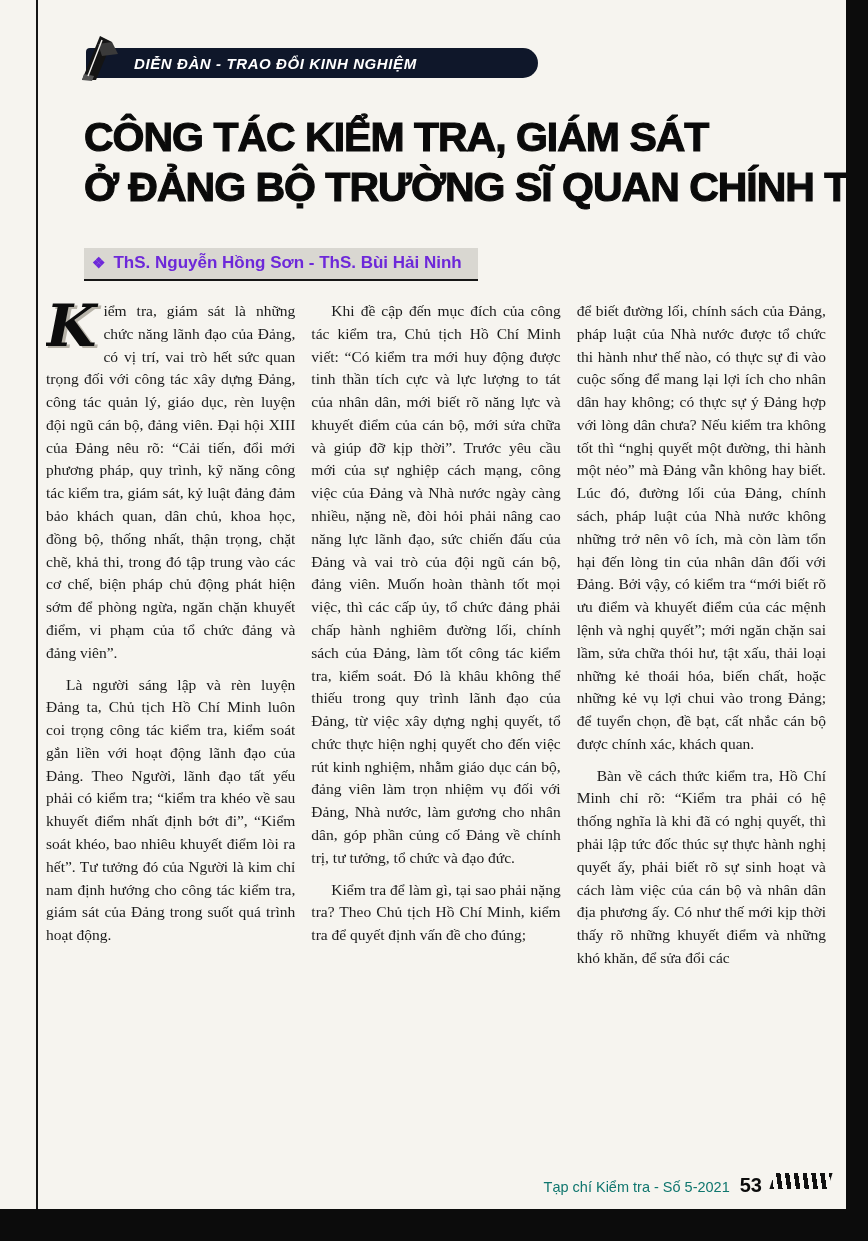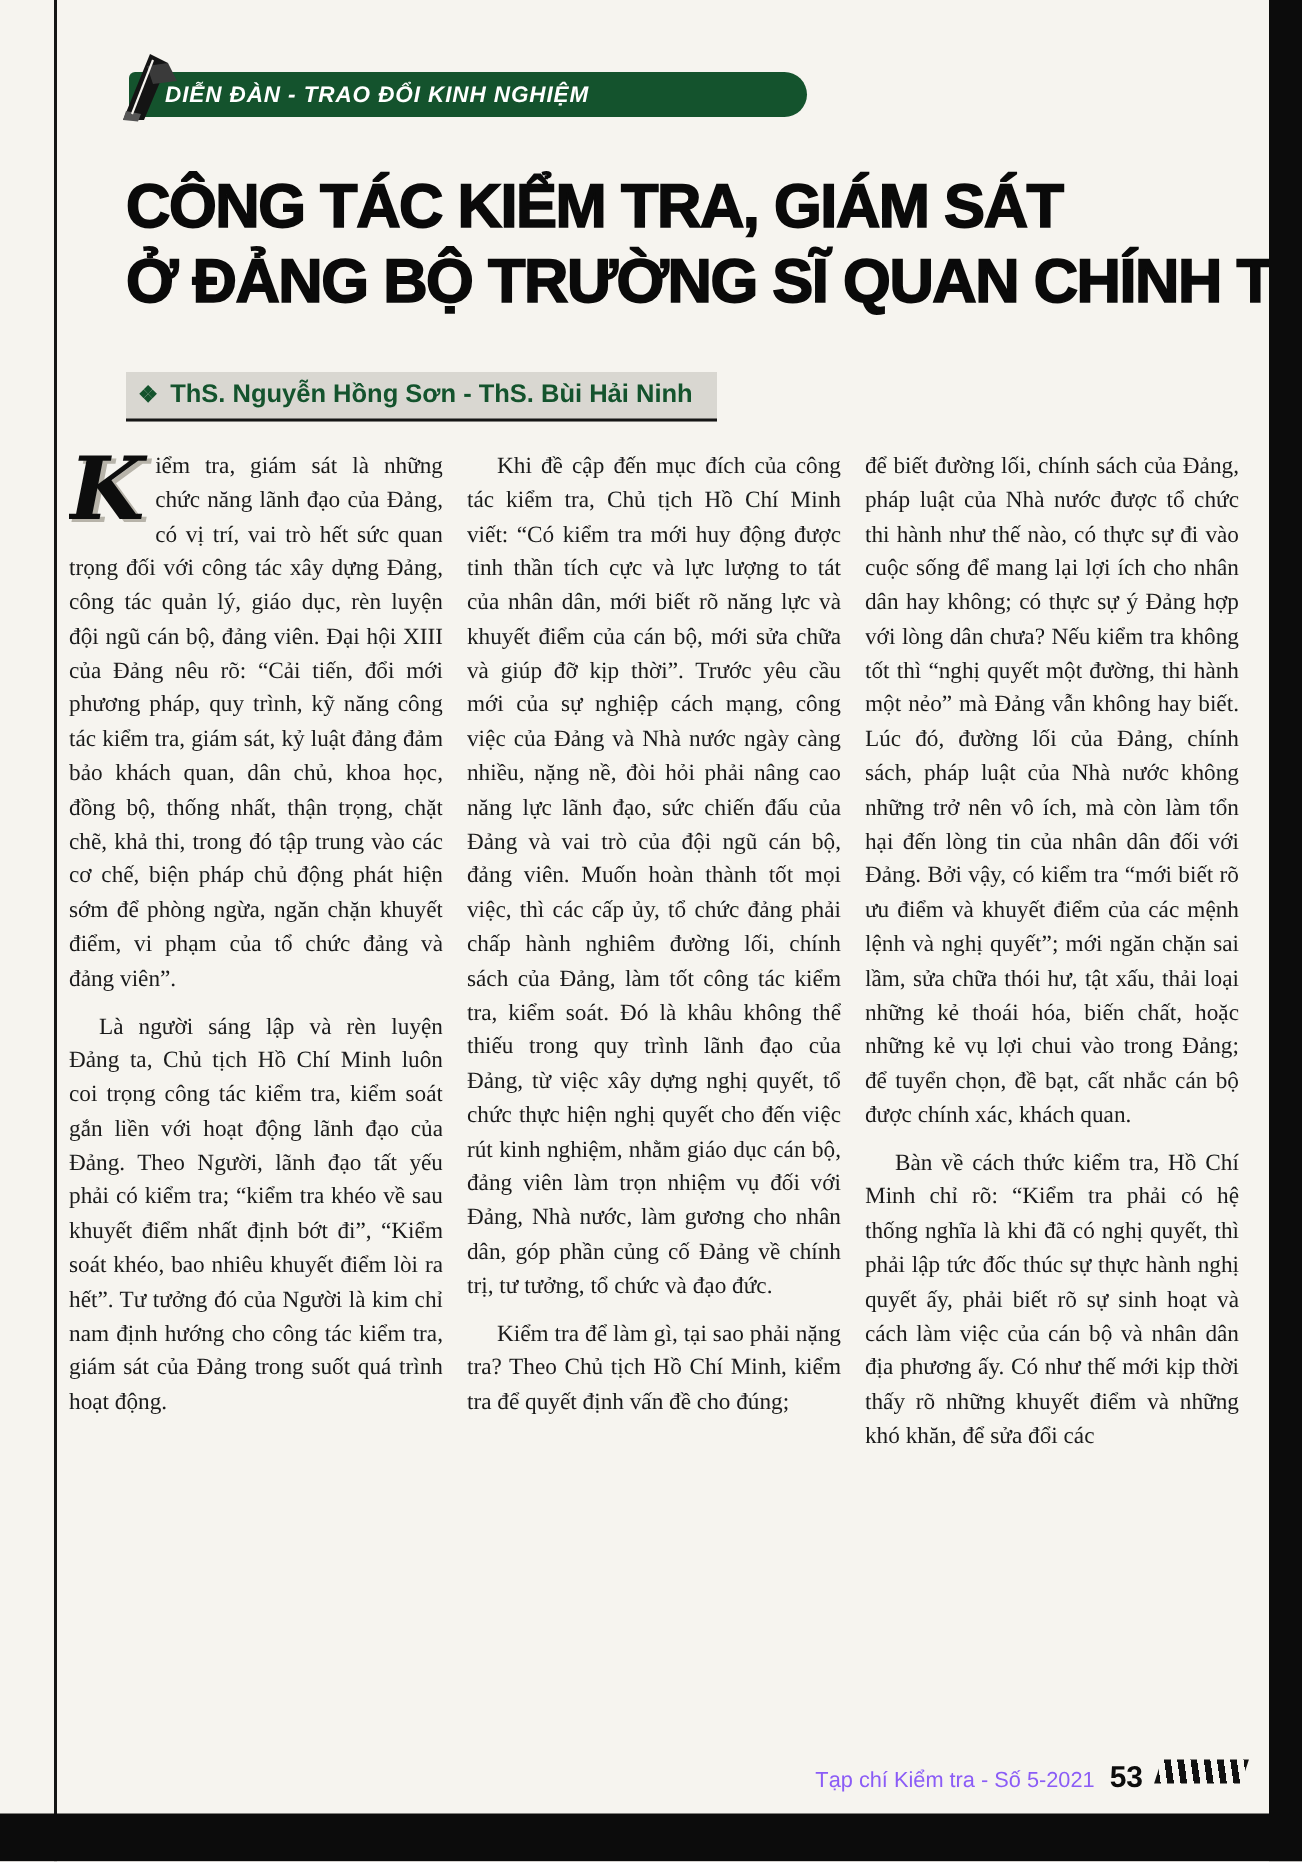--- a/index.html
+++ b/index.html
@@ -16,24 +16,24 @@
   .edge-right  { position:absolute; right:0; top:0; width:22px; height:100%; background:#0c0c0c; }
   .edge-bottom { position:absolute; left:0; bottom:0; width:100%; height:32px; background:#0c0c0c; }
   .edge-left-line { position:absolute; left:36px; top:0; width:2px; height:100%; background:#151515; }
 
   
   .masthead { position:absolute; left:78px; top:34px; height:50px; }
   .logo { position:absolute; left:0; top:0; width:46px; height:48px; z-index:2; }
   .header-bar {
     position:absolute; left:8px; top:14px;
     width:452px; height:30px;
-    background:#14532d;
+    background:#0f172a;
     border-radius:4px 15px 15px 4px;
     display:flex; align-items:center;
-    padding-left:24px; box-sizing:border-box;
+    padding-left:48px; box-sizing:border-box;
   }
   .header-label {
     color:#ffffff;
     font-family:"Liberation Sans", sans-serif;
     font-weight:bold; font-style:italic;
     font-size:15px; letter-spacing:0.6px;
     white-space:nowrap;
   }
 
   
@@ -51,21 +51,21 @@
   .title .title-line { display:block; }
 
   
   .byline {
     position:absolute; left:84px; top:248px;
     background:#d9d7d1;
     border-bottom:2px solid #161616;
     padding:5px 16px 6px 8px;
     font-family:"Liberation Sans", sans-serif;
     font-weight:bold; font-size:17px;
-    color:#14532d;
+    color:#6d28d9;
     white-space:nowrap;
   }
   .byline-marker { margin-right:8px; font-size:15px; }
 
   
   .columns {
     position:absolute; left:46px; top:300px;
     width:780px; height:860px;
     display:flex; gap:16px;
   }
@@ -86,21 +86,21 @@
     color:#0d0d0d;
     text-shadow:3px 2px 0 #b7b3a9;
   }
 
   
   .footer {
     position:absolute; right:38px; bottom:44px;
     display:flex; align-items:baseline; gap:10px;
     font-family:"Liberation Sans", sans-serif;
   }
-  .journal { font-size:14.5px; color:#8b5cf6;margin-top:15px; }
+  .journal { font-size:14.5px; color:#0f766e;margin-top:15px; }
   .pageno  { font-size:20px; font-weight:bold; color:#0c0c0c; }
   .hatch {
     align-self:center;
     width:58px; height:16px;
     background:repeating-linear-gradient(65deg, #111 0 4px, #f6f4ef 4px 8px);
     transform:skewX(-18deg);
   }
 </style>
 </head>
 <body>

